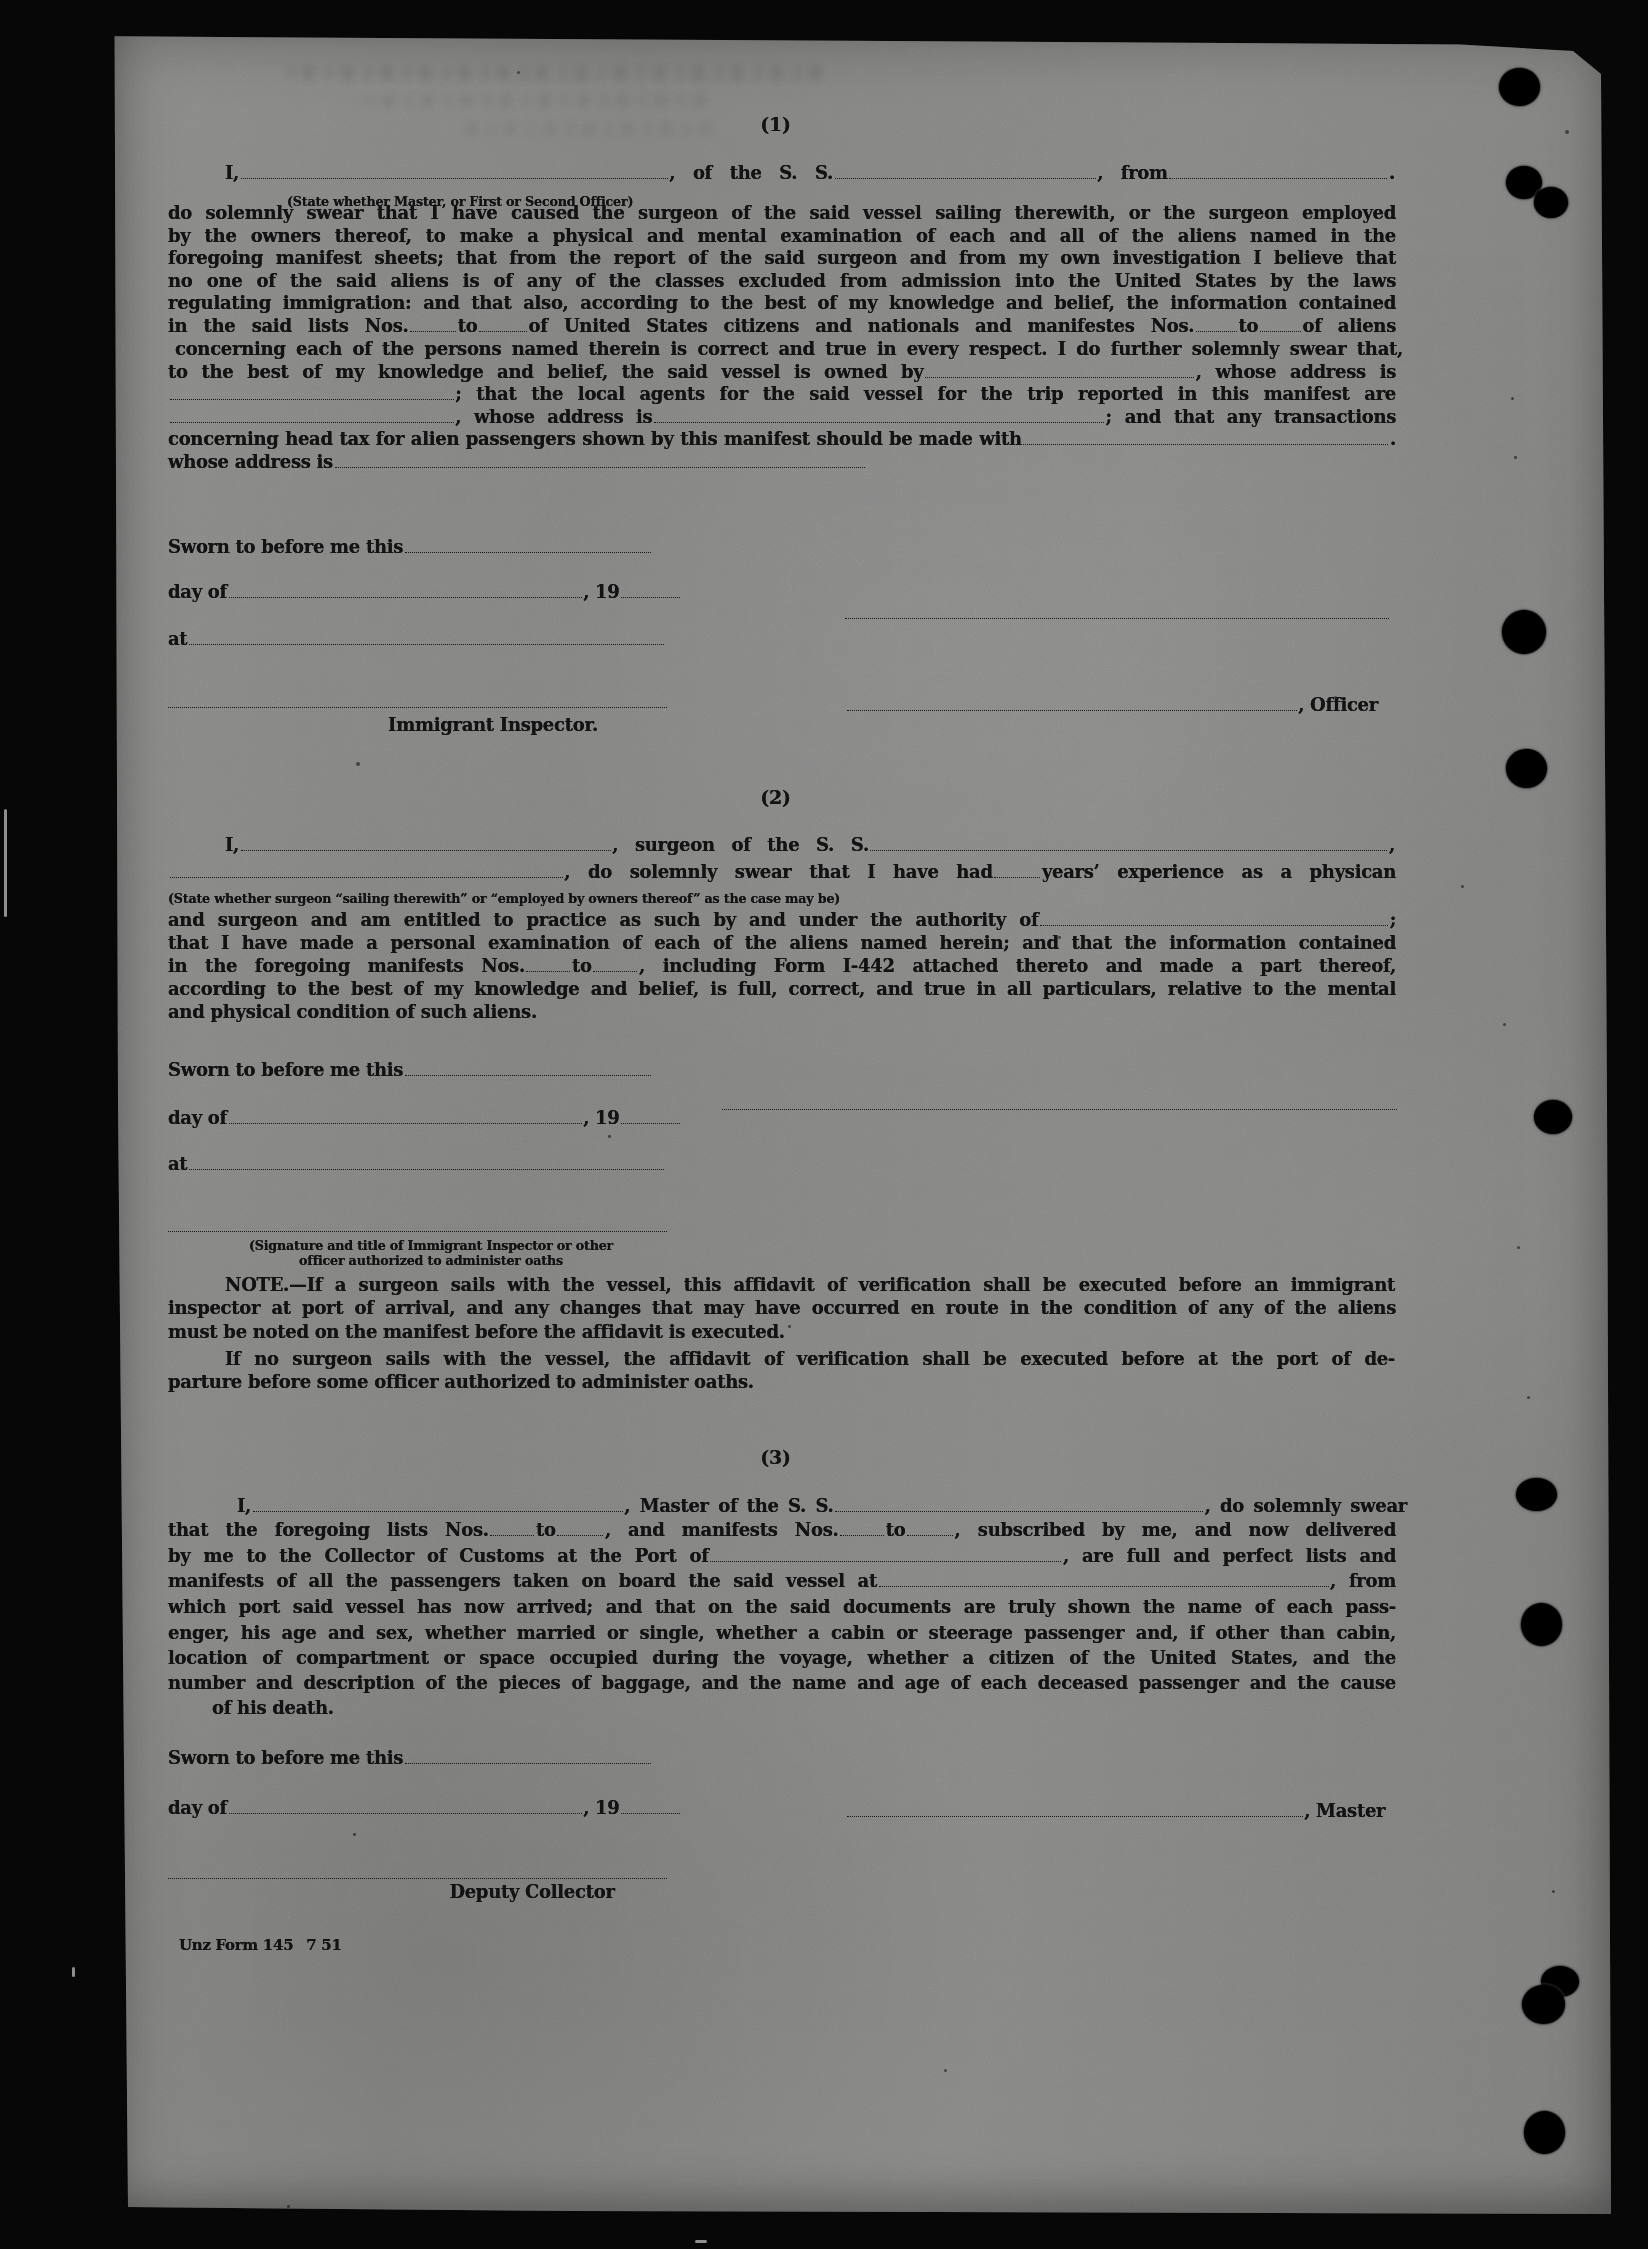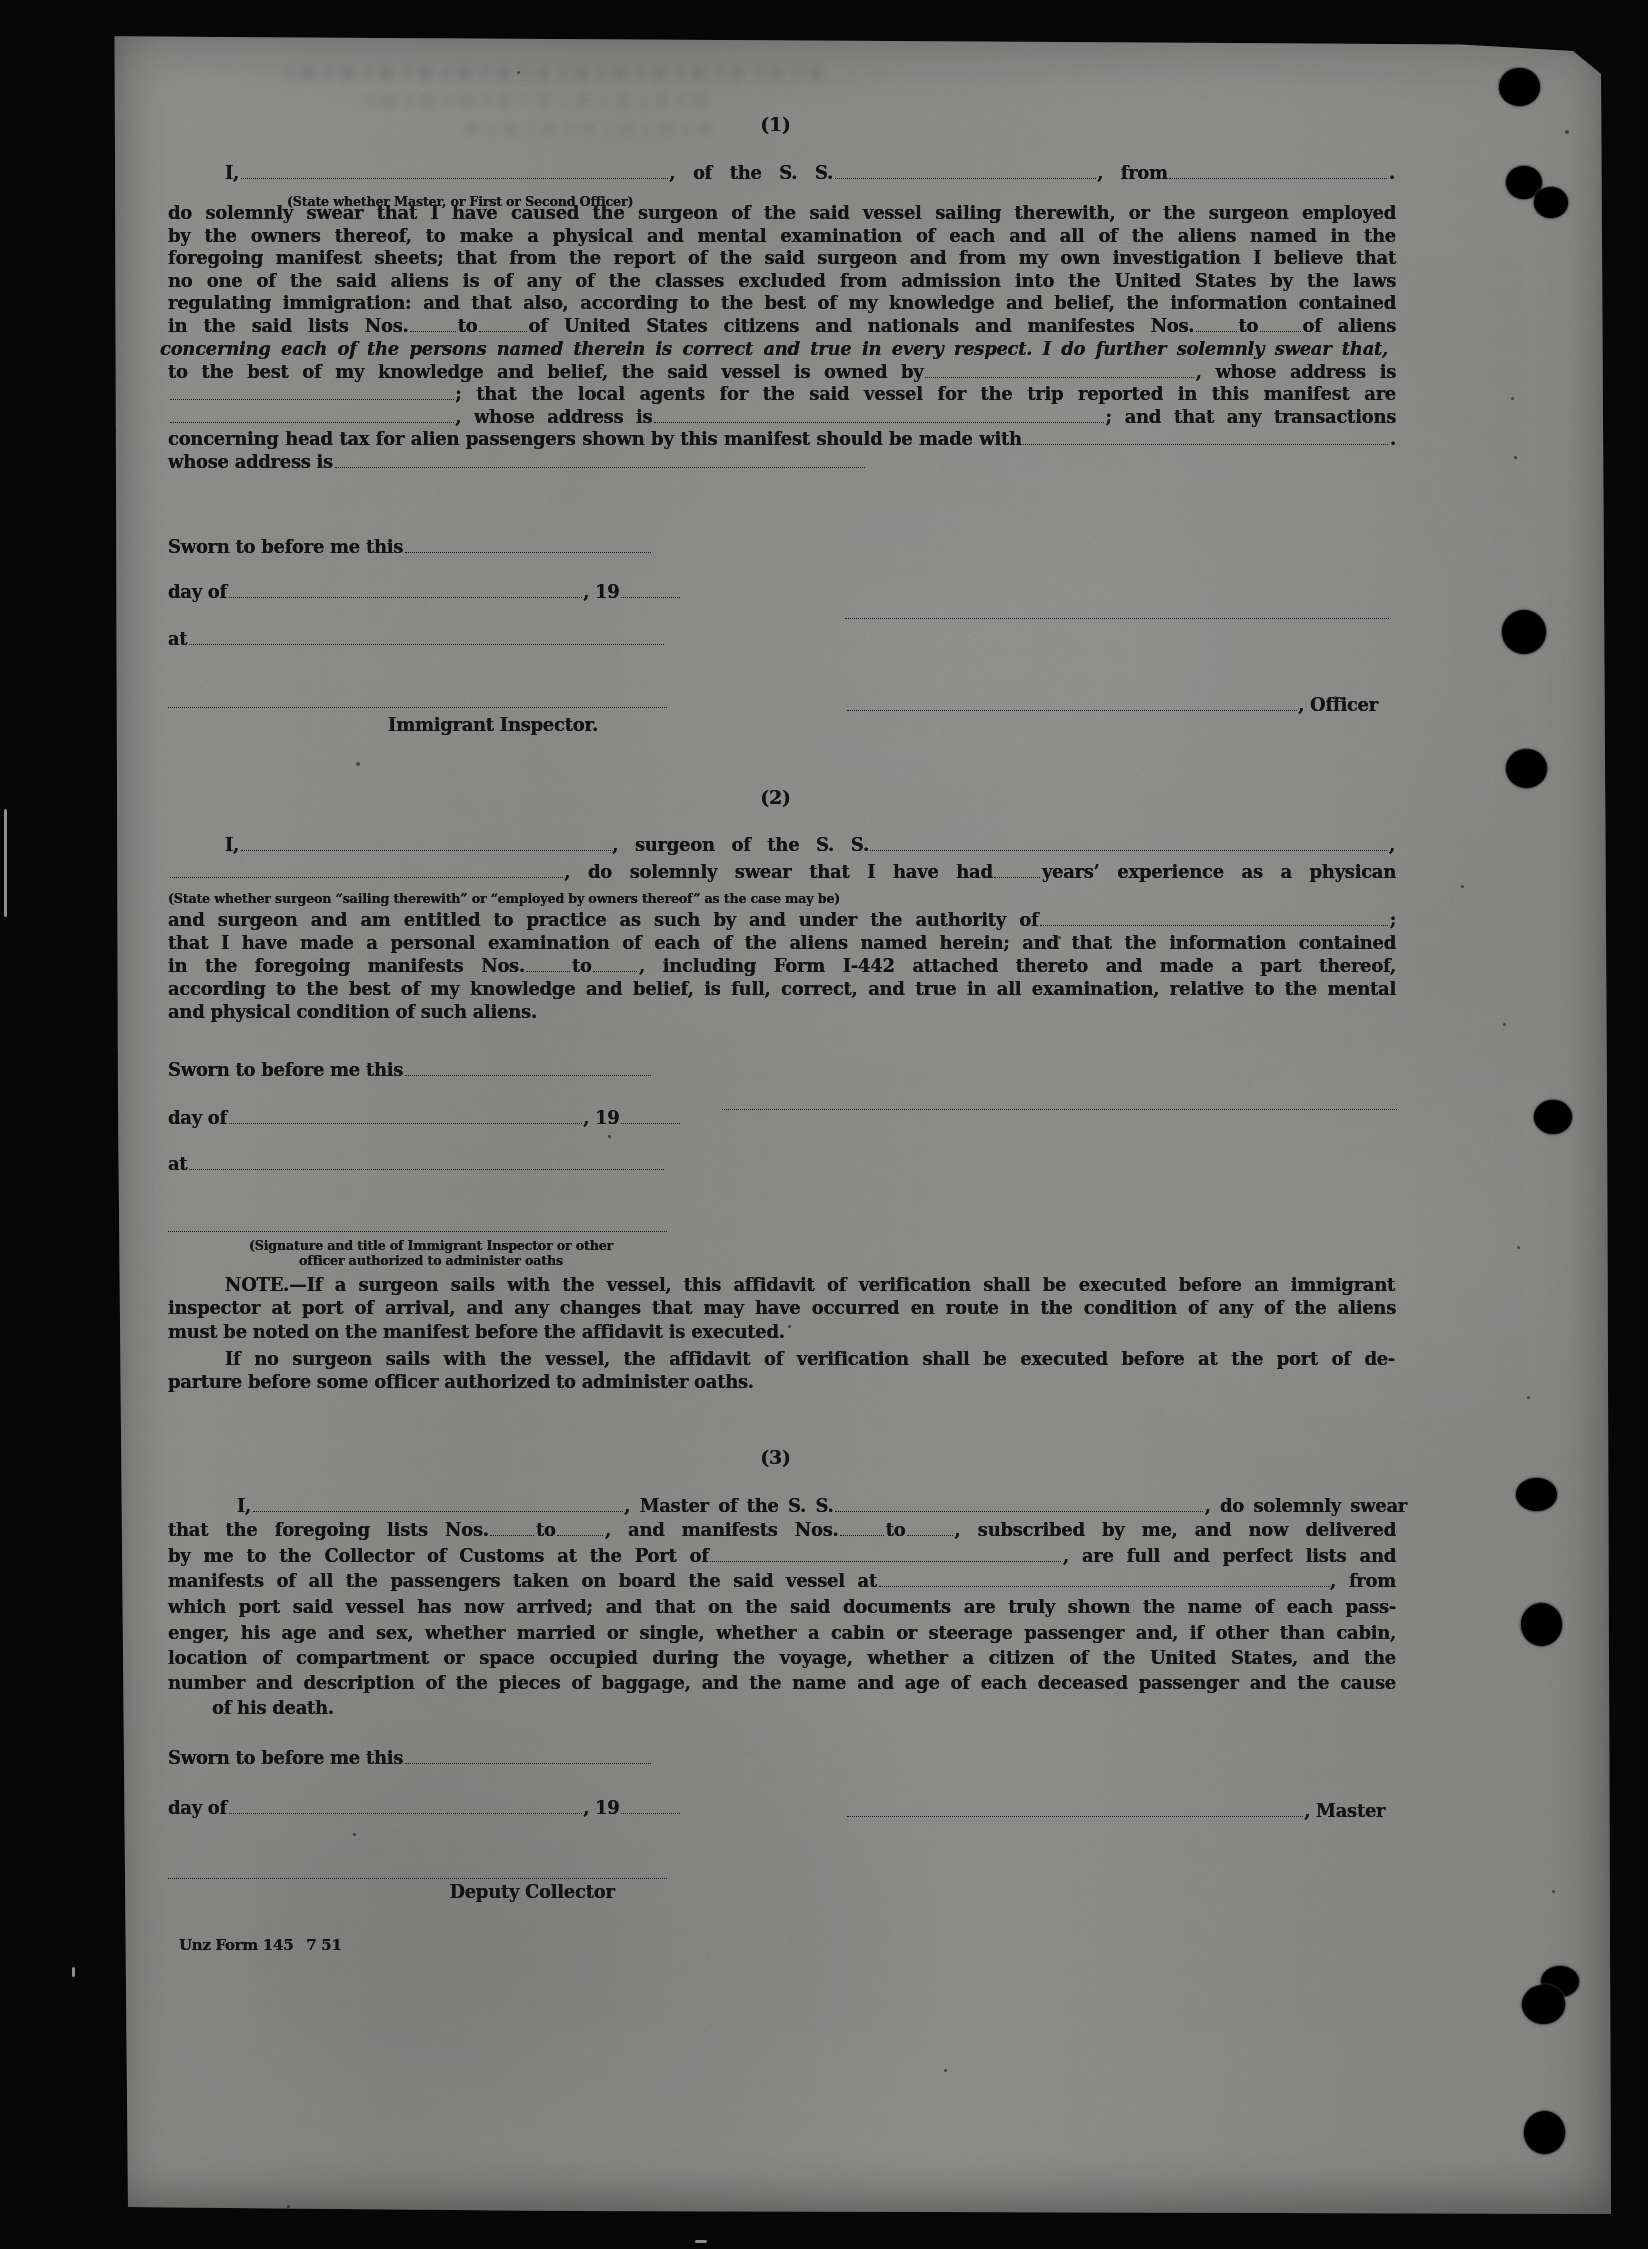--- a/index.html
+++ b/index.html
@@ -48,41 +48,41 @@
     </svg>
   <div class="line h" style="left: 55px; top: 80px; width: 1215px;"><span>(1)</span></div>
       <div class="line J" style="left: 112px; top: 129px; width: 1170px;"><span>I,</span><span class="blank" style="width: 427px;"></span><span>, of the S. S.</span><span class="blank" style="width: 261px;"></span><span>, from</span><span class="blank" style="width: 218px;"></span><span>.</span></div>
       <div class="line sm" style="left: 174px; top: 161px; width: 739px;"><span>(State whether Master, or First or Second Officer)</span></div>
       <div class="line J" style="left: 55px; top: 169px; width: 1228px;"><span>do solemnly swear that I have caused the surgeon of the said vessel sailing therewith, or the surgeon employed</span></div>
       <div class="line J" style="left: 55px; top: 192px; width: 1228px;"><span>by the owners thereof, to make a physical and mental examination of each and all of the aliens named in the</span></div>
       <div class="line J" style="left: 55px; top: 214px; width: 1228px;"><span>foregoing manifest sheets; that from the report of the said surgeon and from my own investigation I believe that</span></div>
       <div class="line J" style="left: 55px; top: 237px; width: 1228px;"><span>no one of the said aliens is of any of the classes excluded from admission into the United States by the laws</span></div>
       <div class="line J" style="left: 55px; top: 259px; width: 1228px;"><span>regulating immigration: and that also, according to the best of my knowledge and belief, the information contained</span></div>
       <div class="line J" style="left: 55px; top: 282px; width: 1228px;"><span>in the said lists Nos.</span><span class="blank" style="width: 46px;"></span><span>to</span><span class="blank" style="width: 48px;"></span><span>of United States citizens and nationals and manifestes Nos.</span><span class="blank" style="width: 41px;"></span><span>to</span><span class="blank" style="width: 41px;"></span><span>of aliens</span></div>
-      <div class="line J" style="left: 47px; top: 305px; width: 1228px; font-style: italic;"><span>concerning each of the persons named therein is correct and true in every respect. I do further solemnly swear that,</span></div>
+      <div class="line J" style="left: 62px; top: 305px; width: 1228px;"><span>concerning each of the persons named therein is correct and true in every respect. I do further solemnly swear that,</span></div>
       <div class="line J" style="left: 55px; top: 328px; width: 1228px;"><span>to the best of my knowledge and belief, the said vessel is owned by</span><span class="blank" style="width: 269px;"></span><span>, whose address is</span></div>
       <div class="line J" style="left: 55px; top: 350px; width: 1228px;"><span class="blank" style="width: 284px;"></span><span>; that the local agents for the said vessel for the trip reported in this manifest are</span></div>
       <div class="line J" style="left: 55px; top: 373px; width: 1228px;"><span class="blank" style="width: 284px;"></span><span>, whose address is</span><span class="blank" style="width: 450px;"></span><span>; and that any transactions</span></div>
       <div class="line J" style="left: 55px; top: 395px; width: 1228px;"><span>concerning head tax for alien passengers shown by this manifest should be made with</span><span class="blank" style="width: 365px;"></span><span>.</span></div>
       <div class="line " style="left: 55px; top: 418px; width: 1228px;"><span>whose address is</span><span class="blank" style="width: 530px;"></span></div>
       <div class="line " style="left: 55px; top: 503px; width: 1228px;"><span>Sworn to before me this</span><span class="blank" style="width: 246px;"></span></div>
       <div class="line " style="left: 55px; top: 548px; width: 1228px;"><span>day of</span><span class="blank" style="width: 353px;"></span><span>, 19</span><span class="blank" style="width: 59px;"></span></div>
       <div class="line rule" style="left: 732px; top: 585px; width: 544px;"></div>
       <div class="line " style="left: 55px; top: 595px; width: 1228px;"><span>at</span><span class="blank" style="width: 475px;"></span></div>
       <div class="line rule" style="left: 55px; top: 674px; width: 499px;"></div>
       <div class="line " style="left: 732px; top: 661px; width: 550px;"><span class="blank" style="width: 450px;"></span><span>, Officer</span></div>
       <div class="line ctr" style="left: 39px; top: 681px; width: 682px;"><span>Immigrant Inspector.</span></div>
       <div class="line h" style="left: 55px; top: 753px; width: 1215px;"><span>(2)</span></div>
       <div class="line J" style="left: 112px; top: 801px; width: 1170px;"><span>I,</span><span class="blank" style="width: 370px;"></span><span>, surgeon of the S. S.</span><span class="blank" style="width: 517px;"></span><span>,</span></div>
       <div class="line J" style="left: 55px; top: 828px; width: 1228px;"><span class="blank" style="width: 393px;"></span><span>, do solemnly swear that I have had</span><span class="blank" style="width: 46px;"></span><span>years’ experience as a physican</span></div>
       <div class="line sm" style="left: 55px; top: 858px; width: 903px;"><span>(State whether surgeon “sailing therewith” or “employed by owners thereof” as the case may be)</span></div>
       <div class="line J" style="left: 55px; top: 876px; width: 1228px;"><span>and surgeon and am entitled to practice as such by and under the authority of</span><span class="blank" style="width: 348px;"></span><span>;</span></div>
       <div class="line J" style="left: 55px; top: 899px; width: 1228px;"><span>that I have made a personal examination of each of the aliens named herein; and that the information contained</span></div>
       <div class="line J" style="left: 55px; top: 922px; width: 1228px;"><span>in the foregoing manifests Nos.</span><span class="blank" style="width: 44px;"></span><span>to</span><span class="blank" style="width: 44px;"></span><span>, including Form I-442 attached thereto and made a part thereof,</span></div>
-      <div class="line J" style="left: 55px; top: 945px; width: 1228px;"><span>according to the best of my knowledge and belief, is full, correct, and true in all examination, relative to the mental</span></div>
+      <div class="line J" style="left: 55px; top: 945px; width: 1228px;"><span>according to the best of my knowledge and belief, is full, correct, and true in all particulars, relative to the mental</span></div>
       <div class="line " style="left: 55px; top: 968px; width: 1228px;"><span>and physical condition of such aliens.</span></div>
       <div class="line " style="left: 55px; top: 1026px; width: 1228px;"><span>Sworn to before me this</span><span class="blank" style="width: 246px;"></span></div>
       <div class="line rule" style="left: 609px; top: 1076px; width: 675px;"></div>
       <div class="line " style="left: 55px; top: 1074px; width: 1228px;"><span>day of</span><span class="blank" style="width: 353px;"></span><span>, 19</span><span class="blank" style="width: 59px;"></span></div>
       <div class="line " style="left: 55px; top: 1120px; width: 1228px;"><span>at</span><span class="blank" style="width: 475px;"></span></div>
       <div class="line rule" style="left: 55px; top: 1198px; width: 499px;"></div>
       <div class="line sm ctr" style="left: 55px; top: 1205px; width: 526px;"><span>(Signature and title of Immigrant Inspector or other</span></div>
       <div class="line sm ctr" style="left: 55px; top: 1220px; width: 526px;"><span>officer authorized to administer oaths</span></div>
       <div class="line J" style="left: 112px; top: 1241px; width: 1170px;"><span>NOTE.—If a surgeon sails with the vessel, this affidavit of verification shall be executed before an immigrant</span></div>
       <div class="line J" style="left: 55px; top: 1264px; width: 1228px;"><span>inspector at port of arrival, and any changes that may have occurred en route in the condition of any of the aliens</span></div>

